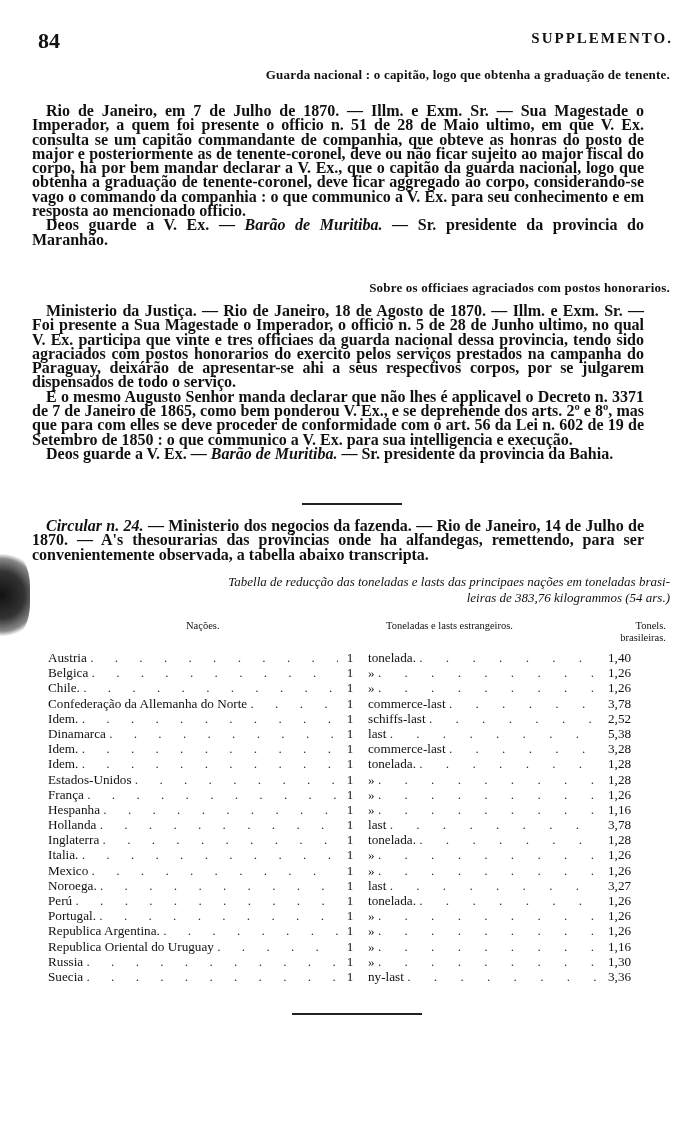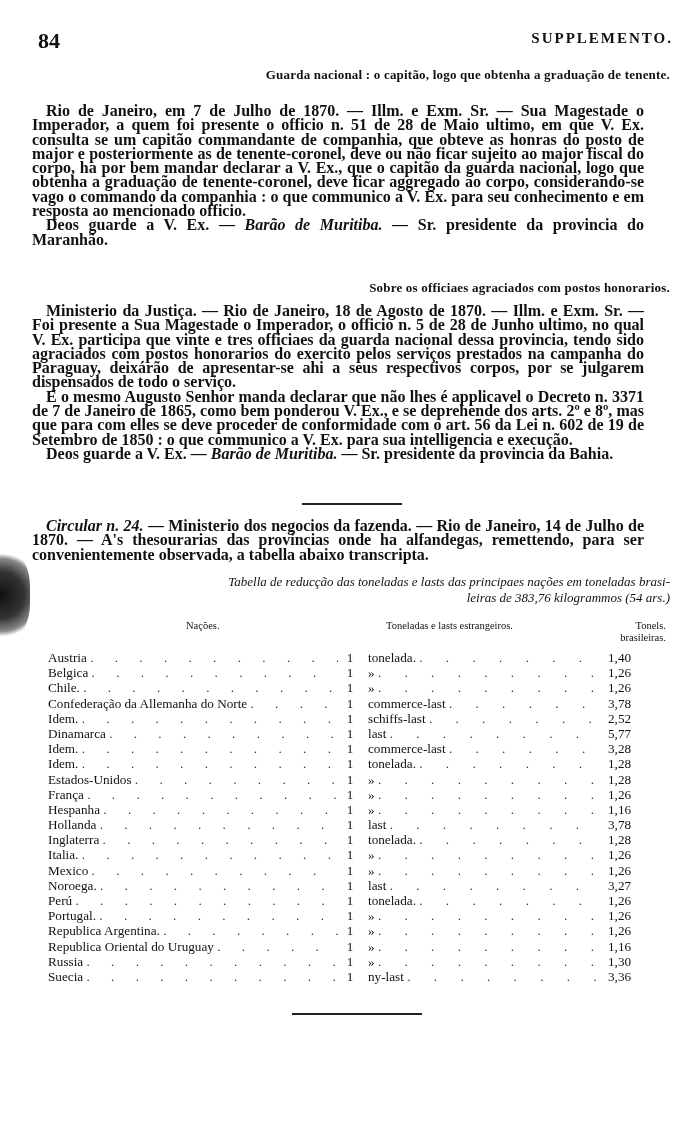--- a/index.html
+++ b/index.html
@@ -111,21 +111,21 @@
         <div class="row">
     <span class="c-nation"><span class="nm">Idem.</span> <span class="lead">. . . . . . . . . . . . . . . . . . . . . . . .</span></span>
     <span class="c-qty">1</span>
     <span class="c-unit"><span class="un">schiffs-last</span> <span class="lead">. . . . . . . . . . . . . . . . . . . . . . . .</span></span>
     <span class="c-val">2,52</span>
   </div>
         <div class="row">
     <span class="c-nation"><span class="nm">Dinamarca</span> <span class="lead">. . . . . . . . . . . . . . . . . . . . . . . .</span></span>
     <span class="c-qty">1</span>
     <span class="c-unit"><span class="un">last</span> <span class="lead">. . . . . . . . . . . . . . . . . . . . . . . .</span></span>
-    <span class="c-val">5,77</span>
+    <span class="c-val">5,38</span>
   </div>
         <div class="row">
     <span class="c-nation"><span class="nm">Idem.</span> <span class="lead">. . . . . . . . . . . . . . . . . . . . . . . .</span></span>
     <span class="c-qty">1</span>
     <span class="c-unit"><span class="un">commerce-last</span> <span class="lead">. . . . . . . . . . . . . . . . . . . . . . . .</span></span>
     <span class="c-val">3,28</span>
   </div>
         <div class="row">
     <span class="c-nation"><span class="nm">Idem.</span> <span class="lead">. . . . . . . . . . . . . . . . . . . . . . . .</span></span>
     <span class="c-qty">1</span>

